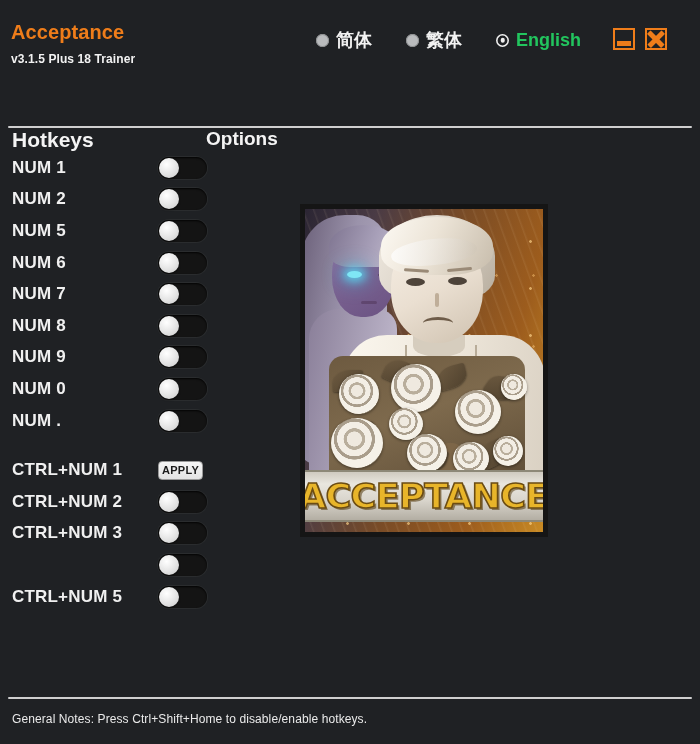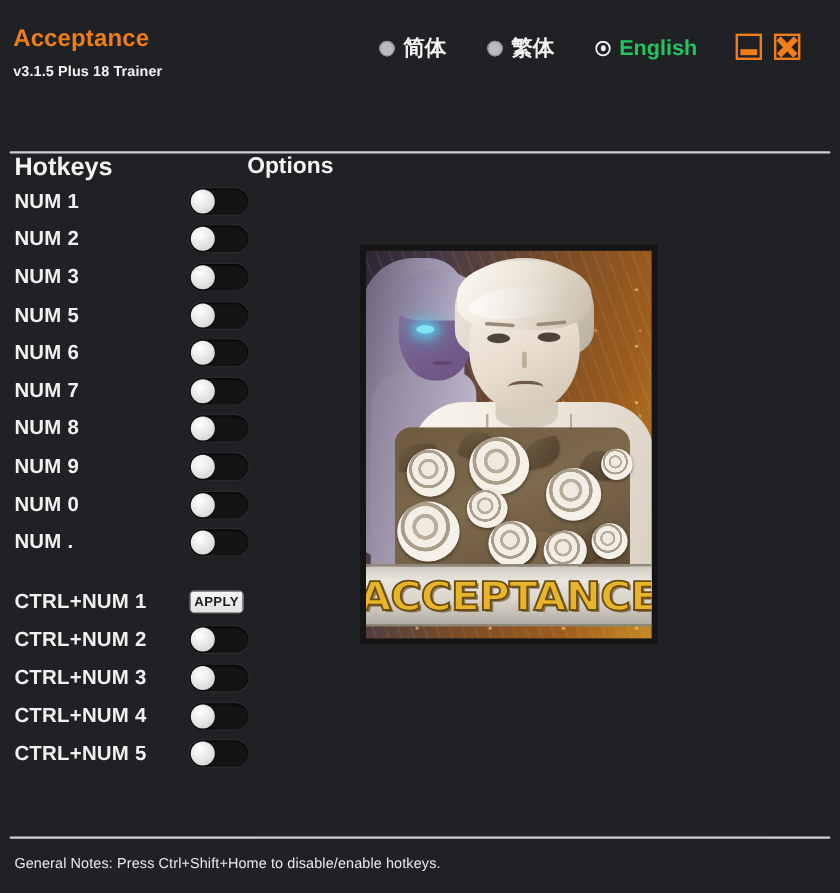--- a/index.html
+++ b/index.html
@@ -507,26 +507,20 @@
         <span class="knob"></span>
       </span>
   </div>
   <div class="row">
     <span class="row-label">NUM 2</span>
     <span class="toggle">
         <span class="knob"></span>
       </span>
   </div>
   <div class="row">
-    <span class="row-label">NUM 3</span>
-    <span class="toggle">
-        <span class="knob"></span>
-      </span>
-  </div>
-  <div class="row">
     <span class="row-label">NUM 5</span>
     <span class="toggle">
         <span class="knob"></span>
       </span>
   </div>
   <div class="row">
     <span class="row-label">NUM 6</span>
     <span class="toggle">
         <span class="knob"></span>
       </span>
@@ -572,21 +566,20 @@
         <span class="knob"></span>
       </span>
   </div>
   <div class="row">
     <span class="row-label">CTRL+NUM 3</span>
     <span class="toggle">
         <span class="knob"></span>
       </span>
   </div>
   <div class="row">
-    <span class="row-label">CTRL+NUM 4</span>
     <span class="toggle">
         <span class="knob"></span>
       </span>
   </div>
   <div class="row">
     <span class="row-label">CTRL+NUM 5</span>
     <span class="toggle">
         <span class="knob"></span>
       </span>
   </div>

